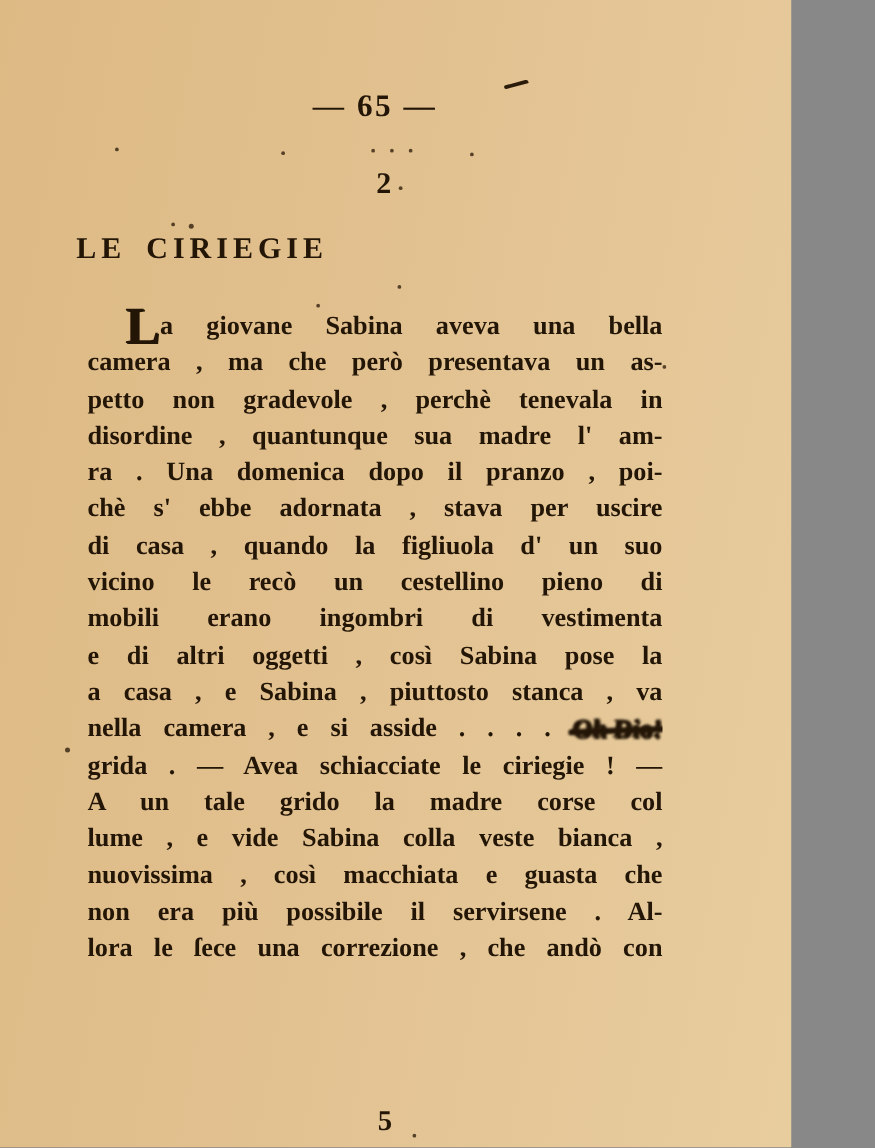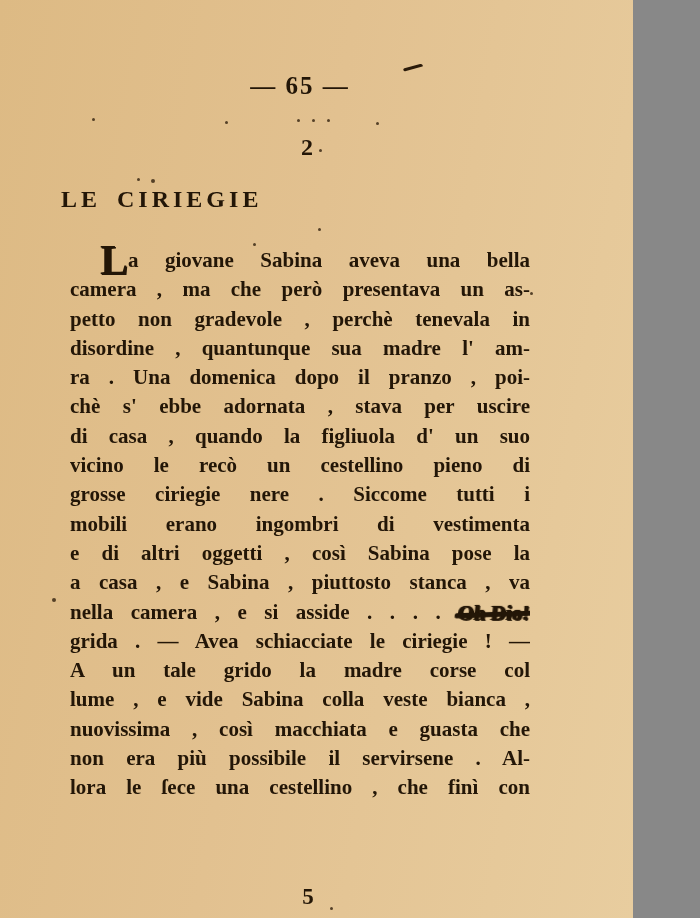--- a/index.html
+++ b/index.html
@@ -132,31 +132,30 @@
 
   <div class="body-text">
       <div class="line has-drop"><span class="dropcap">L</span>a giovane Sabina aveva una bella</div>
       <div class="line">camera , ma che però presentava un as-</div>
       <div class="line">petto non gradevole , perchè tenevala in</div>
       <div class="line">disordine , quantunque sua madre l' am-</div>
       <div class="line">ra . Una domenica dopo il pranzo , poi-</div>
       <div class="line">chè s' ebbe adornata , stava per uscire</div>
       <div class="line">di casa , quando la figliuola d' un suo</div>
       <div class="line">vicino le recò un cestellino pieno di</div>
-      <div class="line">grosse ciriegie nere . Siccome tutti i</div>
       <div class="line">mobili erano ingombri di vestimenta</div>
       <div class="line">e di altri oggetti , così Sabina pose la</div>
       <div class="line">a casa , e Sabina , piuttosto stanca , va</div>
       <div class="line">nella camera , e si asside . . . . <span class="smudge">Oh Dio!</span></div>
       <div class="line">grida . — Avea schiacciate le ciriegie ! —</div>
       <div class="line">A un tale grido la madre corse col</div>
       <div class="line">lume , e vide Sabina colla veste bianca ,</div>
       <div class="line">nuovissima , così macchiata e guasta che</div>
       <div class="line">non era più possibile il servirsene . Al-</div>
-      <div class="line">lora le ſece una cestellino , che finì con</div>
+      <div class="line">lora le ſece una correzione , che andò con</div>
     </div>
 
   <div class="signature">5</div>
 <div class="speck" style="left: 92px; top: 118px; width: 3px; height: 3px;"></div>
     <div class="speck" style="left: 225px; top: 121px; width: 3px; height: 3px;"></div>
     <div class="speck" style="left: 297px; top: 119px; width: 3px; height: 3px;"></div>
     <div class="speck" style="left: 312px; top: 119px; width: 3px; height: 3px;"></div>
     <div class="speck" style="left: 327px; top: 119px; width: 3px; height: 3px;"></div>
     <div class="speck" style="left: 376px; top: 122px; width: 3px; height: 3px;"></div>
     <div class="speck" style="left: 319px; top: 149px; width: 3px; height: 3px;"></div>

